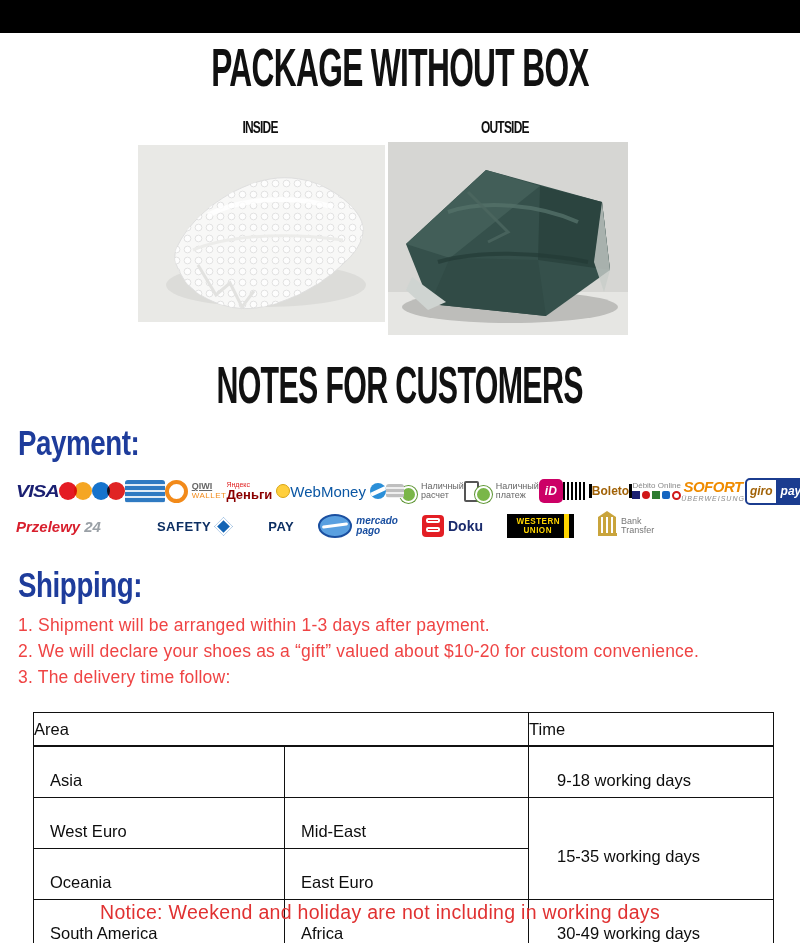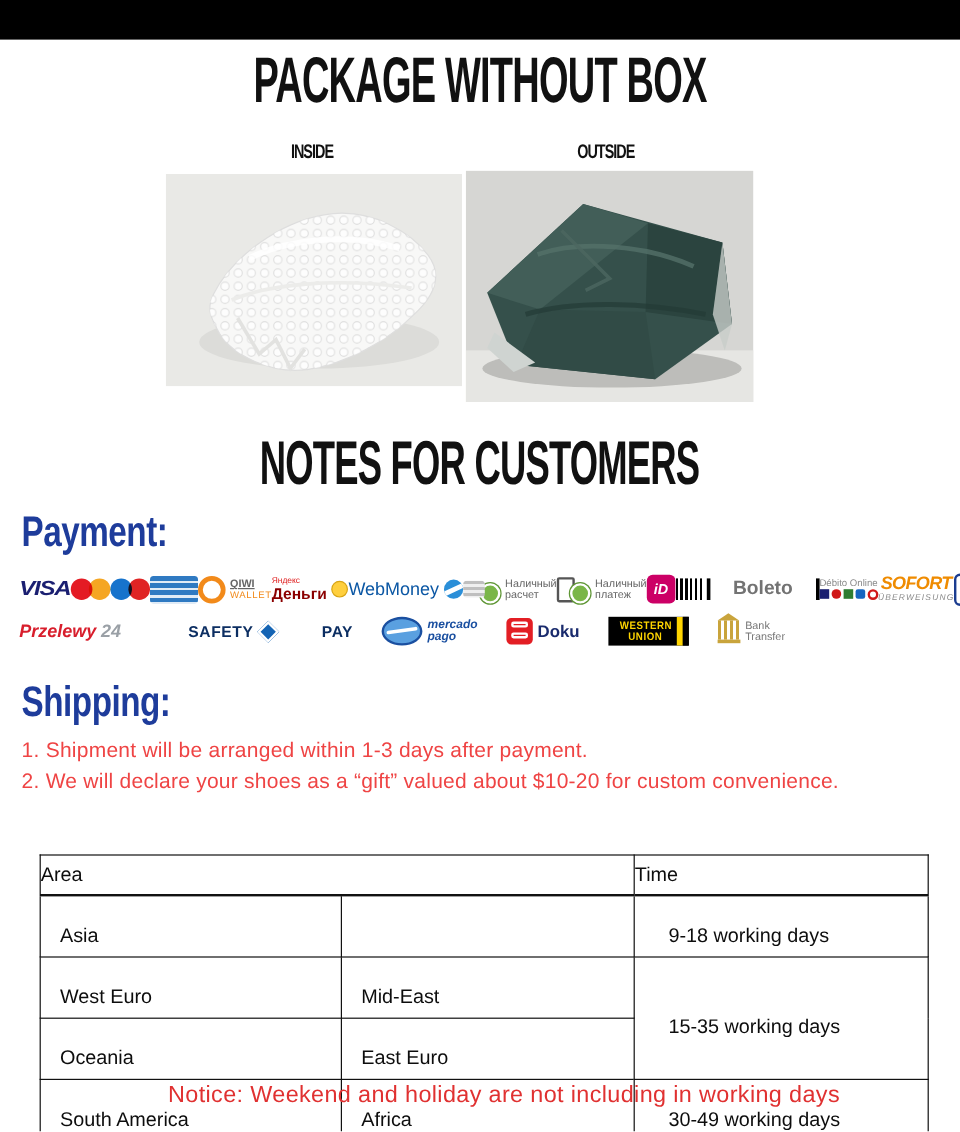--- a/index.html
+++ b/index.html
@@ -66,22 +66,22 @@
                    transform:rotate(-25deg);border-radius:2px;}
   .coins{width:18px;height:14px;border-radius:3px;background:
          repeating-linear-gradient(180deg,#bfbfbf 0 3px,#efefef 3px 5px);position:relative;}
   .pgreen{width:13px;height:13px;border-radius:50%;background:#7ab648;border:2px solid #fff;
           box-shadow:0 0 0 1px #5f9635;margin-left:-8px;margin-top:6px;}
   .ru-label{font-size:9px;color:#666;}
   .phone{width:11px;height:17px;border:2px solid #555;border-radius:2px;background:#fff;}
   .ideal{width:24px;height:24px;border-radius:5px;background:#cc0066;color:#fff;font-weight:bold;
          font-size:12px;font-style:italic;display:flex;align-items:center;justify-content:center;}
   .barcode{width:22px;height:18px;background:repeating-linear-gradient(90deg,#000 0 2px,#fff 2px 4px);}
-  .boleto-t{font-size:16px;font-weight:bold;color:#737373;border-left:3px solid #000;border-right:3px solid #000;
-            padding:0 19px;}
+  .boleto-t{font-size:12px;font-weight:bold;color:#a16207;border-left:3px solid #000;border-right:3px solid #000;
+            padding:0 0;}
   .deb-t{font-size:8px;color:#8a8a8a;}
   .deb-icons{display:flex;gap:2px;margin-top:1px;}
   .deb-icons i{width:8px;height:8px;display:inline-block;}
   .d1{background:#1a1f71;}
   .d2{background:#d01818;border-radius:50%;}
   .d3{background:#2e7d32;}
   .d4{background:#1565c0;border-radius:2px;}
   .d5{border:2px solid #d01818;border-radius:50%;width:5px !important;height:5px !important;}
   .sofort-t1{font-size:15px;font-weight:bold;font-style:italic;color:#ef8b00;letter-spacing:-0.5px;}
   .sofort-t2{font-size:7px;color:#8a8a8a;font-style:italic;letter-spacing:1px;}
@@ -122,21 +122,21 @@
 
   
   .dtable{position:absolute;left:33px;top:712px;border-collapse:collapse;table-layout:fixed;}
   .dtable th,.dtable td{border:1.5px solid #111;font-weight:normal;font-size:16.5px;
                         padding:16px 0 0 16px;height:34px;text-align:left;color:#0d0d0d;}
   .dtable th{text-align:left;padding:0;height:32px;border-bottom-width:2.5px;}
   .dtable td.time-cell{padding-left:28px;}
 
   
   .notice{position:absolute;left:0;top:901px;width:760px;text-align:center;font-size:19.5px;
-          color:#e03131;letter-spacing:0.3px;padding-left:40px;}
+          color:#e03131;letter-spacing:0.3px;}
 </style>
 </head>
 <body>
 
 <div id="page">
 
   <div class="topbar"></div>
 
 
   <div class="h1-wrap">
@@ -312,20 +312,21 @@
     </div>
   </div>
 
   <div class="sec-title t-shipping">
     <span class="impact">Shipping:</span>
   </div>
 
   <div class="ship-notes">
     <div>1. Shipment will be arranged within 1-3 days after payment.</div>
     <div>2. We will declare your shoes as a “gift” valued about $10-20 for custom convenience.</div>
+    <div>3. The delivery time follow:</div>
   </div>
 
   <table class="dtable">
     <colgroup>
         <col style="width:251px">
         <col style="width:244px">
         <col style="width:245px">
       </colgroup>
     <tbody>
         <tr>

